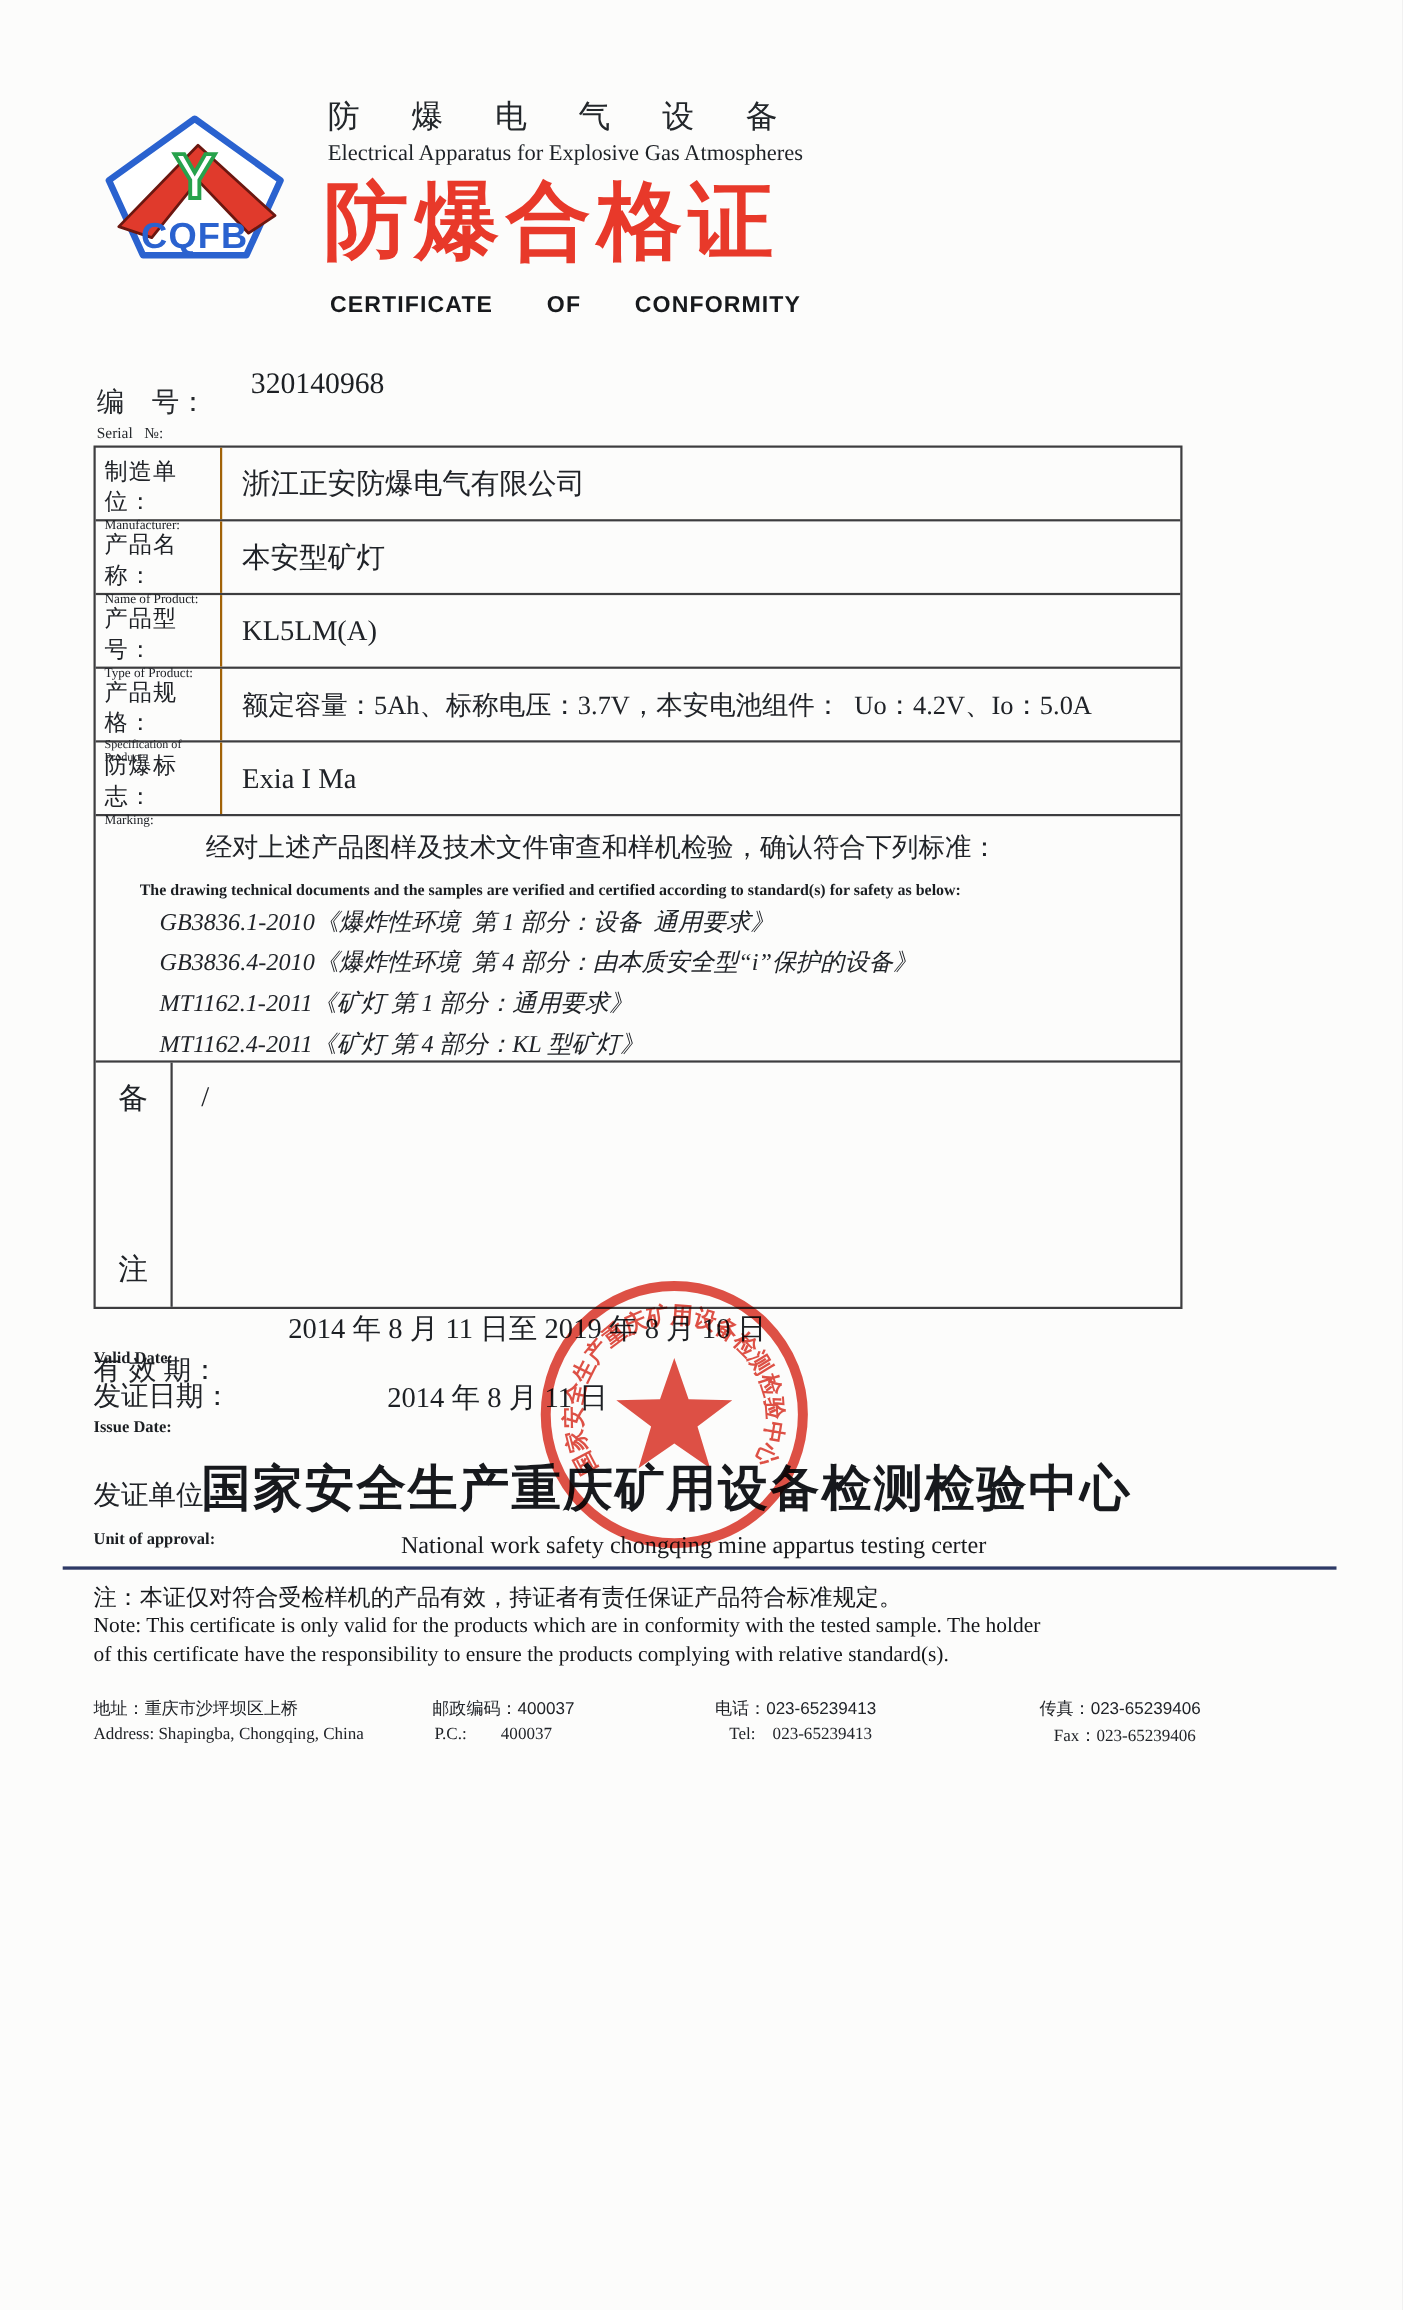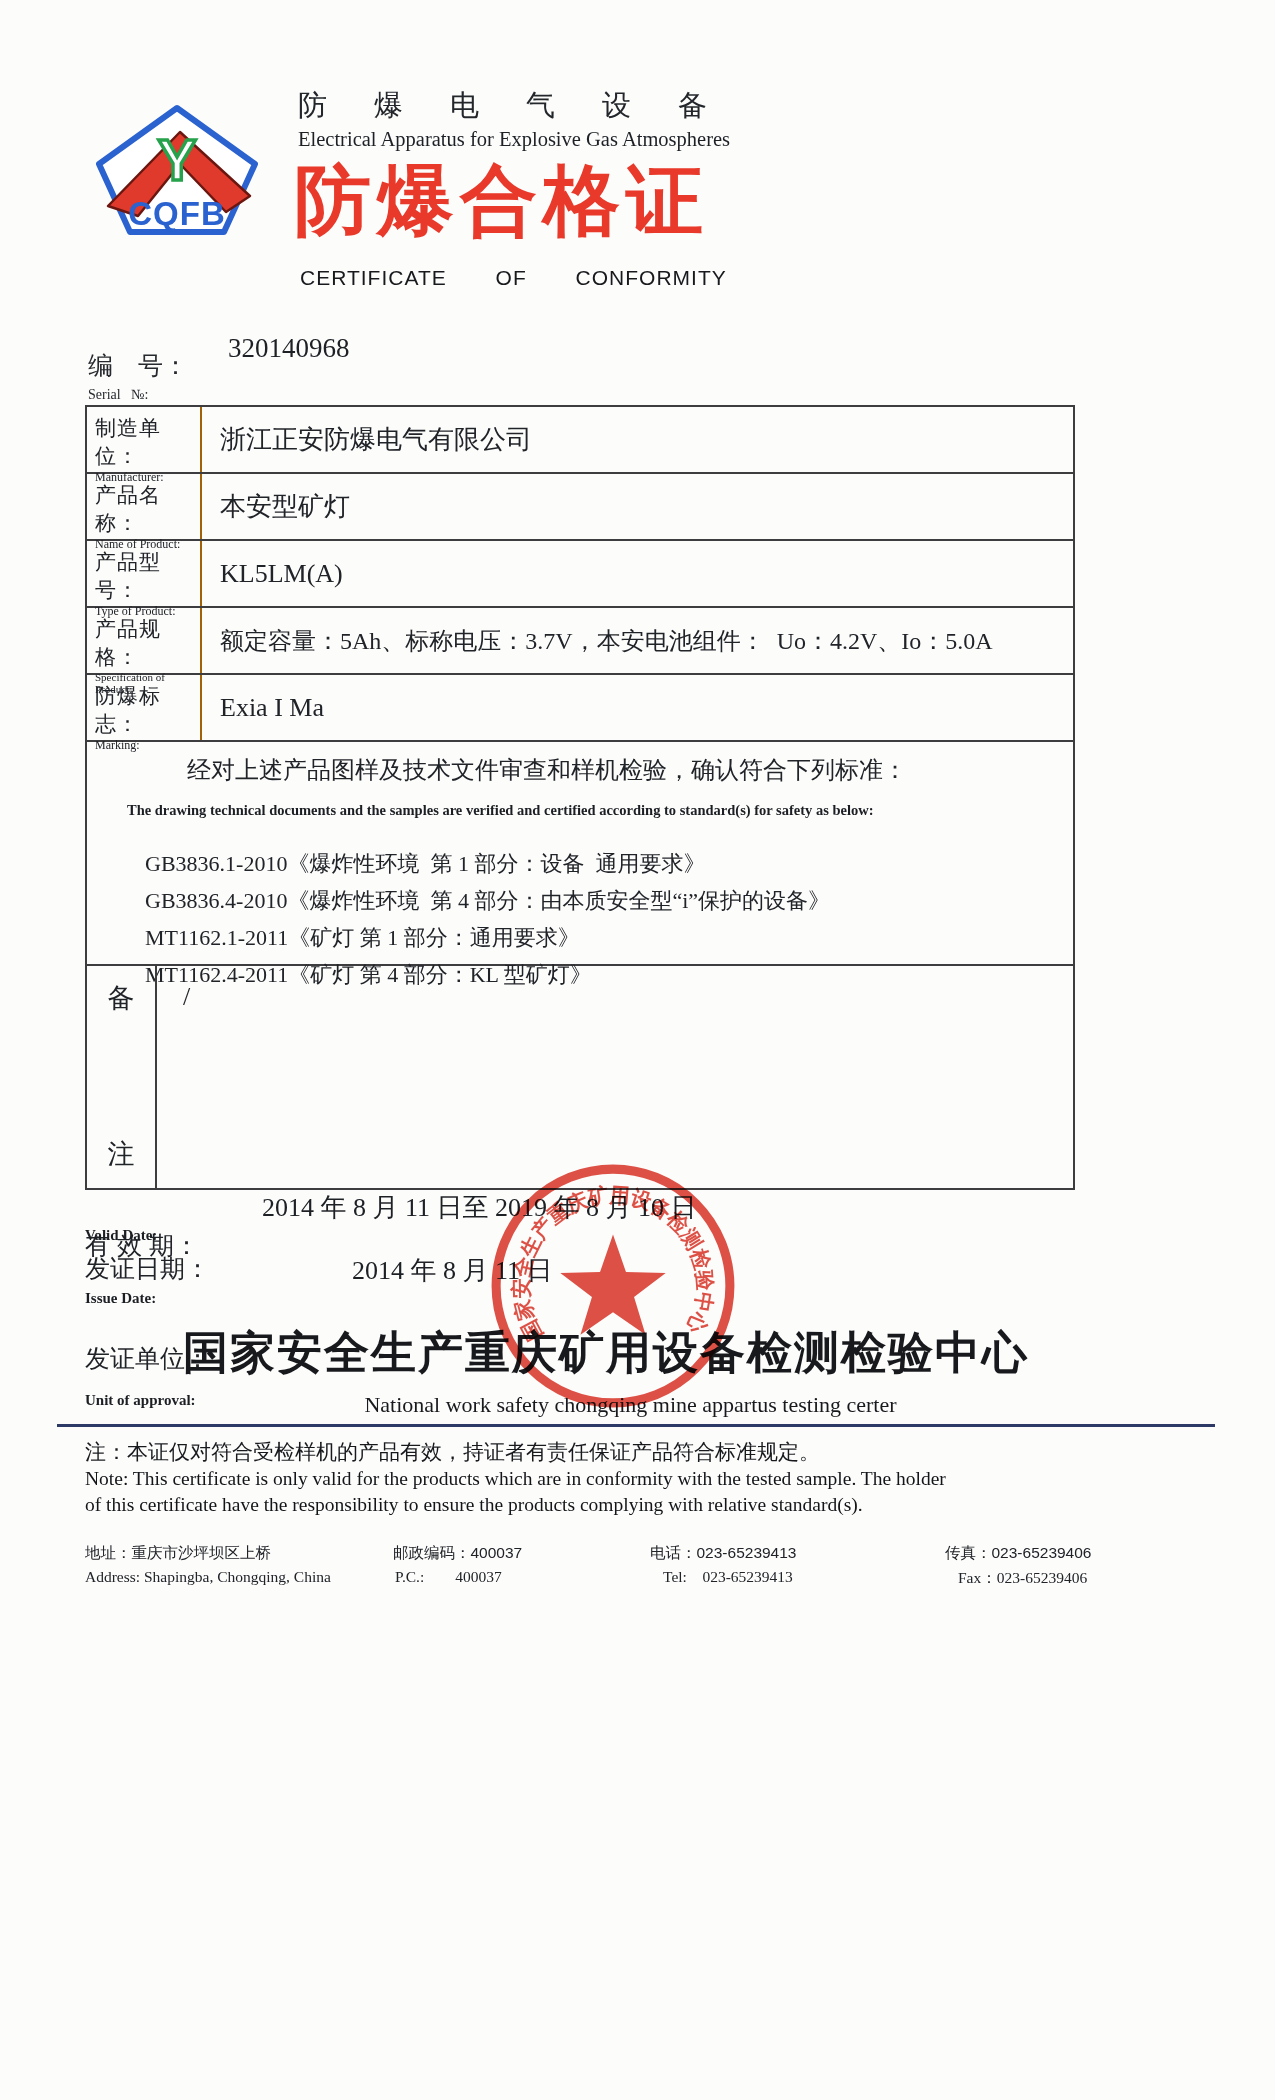--- a/index.html
+++ b/index.html
@@ -10,40 +10,40 @@
     font-family:"Liberation Sans", sans-serif; color:#1c1c1c;
   }
   .abs { position:absolute; }
   .pre { white-space:pre;margin-top:39px; }
   .serif { font-family:"Liberation Serif", serif; }
 
   
   .hdr-cn { left:298px; top:86px; font-size:29px; letter-spacing:47px; color:#23272b; }
   .hdr-en { left:298px; top:128px; font-size:20.5px; color:#1d2126; font-family:"Liberation Serif",serif; }
   .cert-cn { left:294px; top:150px; font-size:77px; font-weight:bold; color:#e8392a; letter-spacing:6px; }
-  .cert-en { left:300px; top:266px; font-size:21px; font-weight:normal; letter-spacing:1px; word-spacing:42px; color:#17191c; }
+  .cert-en { left:300px; top:266px; font-size:21px; font-weight:bold; letter-spacing:1px; word-spacing:42px; color:#17191c; }
 
   
   .serial-cn { left:88px; top:310px; font-size:25px; color:#26292d; }
   .serial-en { left:88px; top:348px; font-size:14px; color:#26292d; }
   .serial-val { left:228px; top:333px; font-size:27px; color:#1d2024; }
 
   
   .cert-table { left:85px; top:405px; width:990px; border:2px solid #3d3d3f; background:transparent; }
   .trow { display:flex; border-bottom:2px solid #3d3d3f; }
   .trow:last-child { border-bottom:none; }
   .tlabel { width:115px; border-right:2px solid #a16207; padding:7px 4px 4px 8px; display:flex; flex-direction:column; justify-content:space-between; }
   .lcn { font-size:21px; color:#202328; letter-spacing:1px; }
   .len { font-size:12px; color:#202328; font-family:"Liberation Serif",serif; padding-bottom:4px; }
   .tval { flex:1; display:flex; align-items:center; padding-left:18px; font-size:26px; color:#202328; font-family:"Liberation Serif",serif; white-space:pre; }
   .r-h { height:67px; }
   .standards { height:212px; display:block; }
   .std-cn { margin:12px 0 16px 100px; font-size:24px; color:#202328; }
   .std-en { margin:8px 0 0 40px; font-size:14.5px; font-family:"Liberation Serif",serif; font-weight:600; color:#1b1e22; }
-  .std-items { margin:26px 0 0 58px; }
+  .std-items { margin:0 0 0 58px;font-style:italic; }
   .std-items div { font-size:22px; line-height:37px; color:#202328; font-family:"Liberation Serif",serif; white-space:pre; }
   .remarks { height:222px; }
   .rlabel { width:70px; border-right:2px solid #3d3d3f; display:flex; flex-direction:column; justify-content:space-between; align-items:center; padding:14px 0 16px 0; font-size:27px; color:#202328; }
   .rval { flex:1; padding:16px 0 0 26px; font-size:26px; color:#202328; font-family:"Liberation Serif",serif; }
 
   
   .lbl-cn { font-size:25px; color:#202328; }
   .lbl-en { font-size:15px; font-family:"Liberation Serif",serif; font-weight:600; color:#1b1e22; }
   .date-val { font-size:26px; color:#1d2024; font-family:"Liberation Serif",serif; white-space:pre; }
   .appr-cn { left:183px; top:1323px; width:895px; font-size:45px; font-weight:600; letter-spacing:2px; color:#17191d; }

